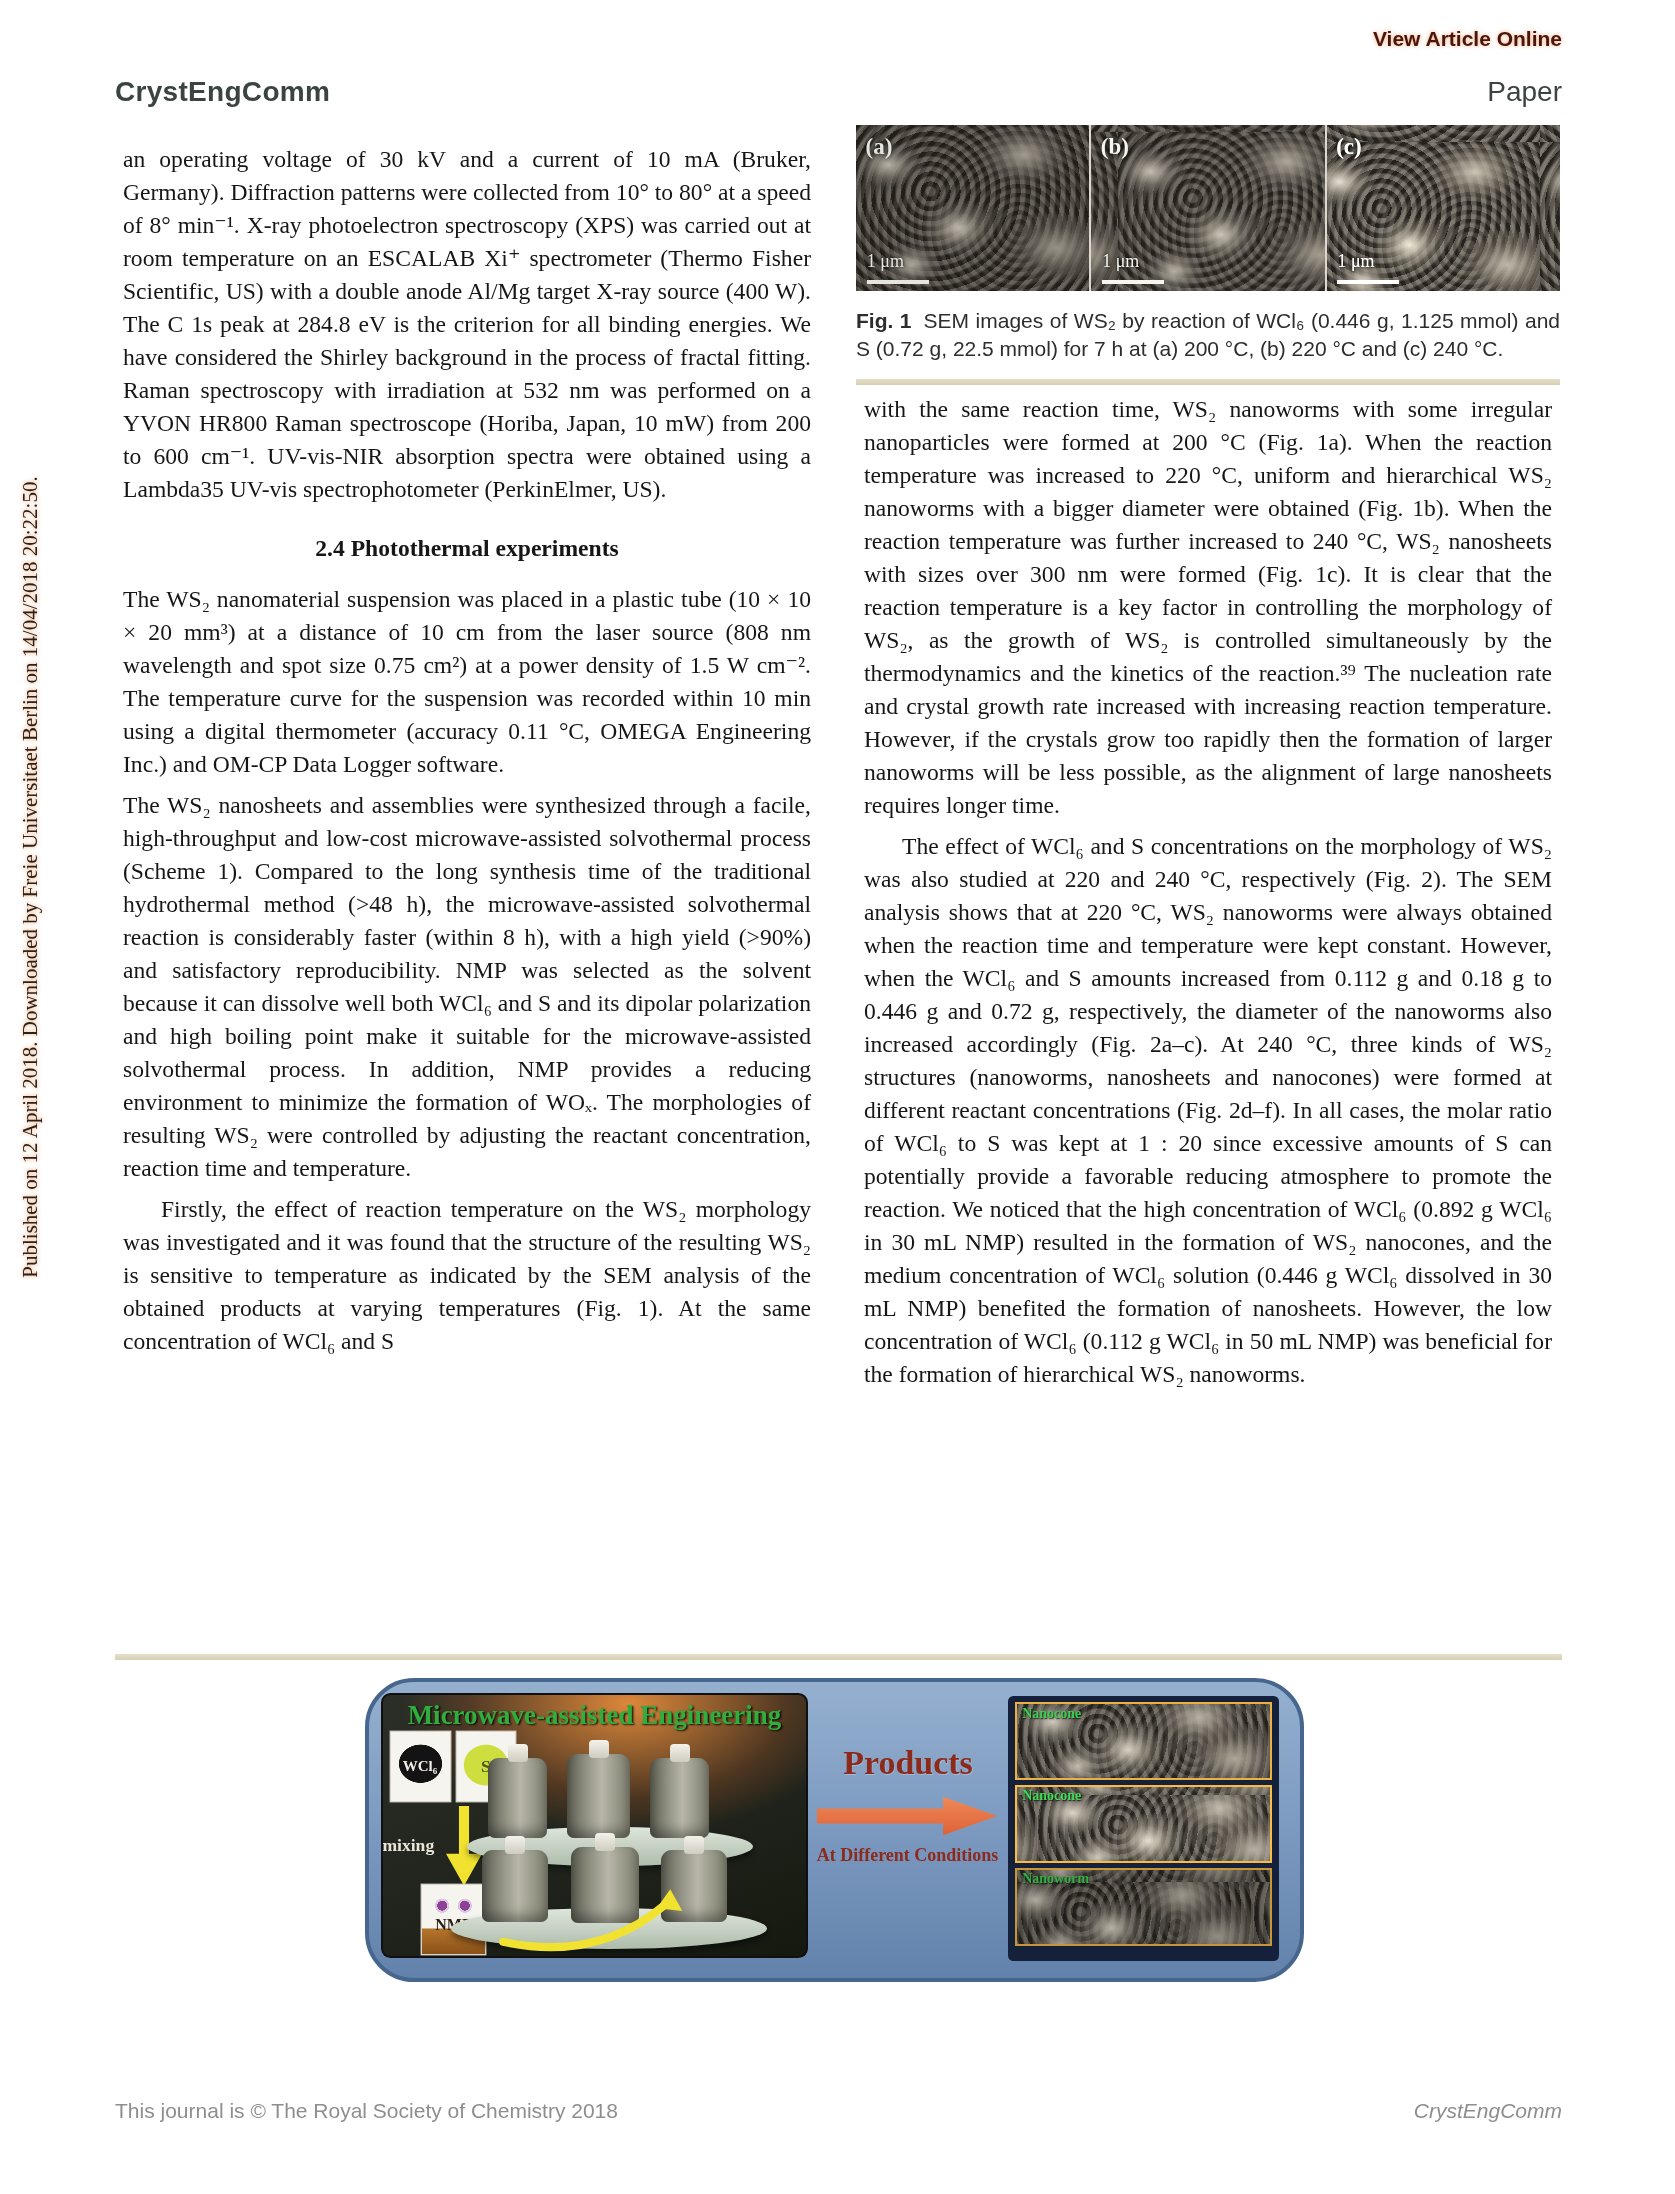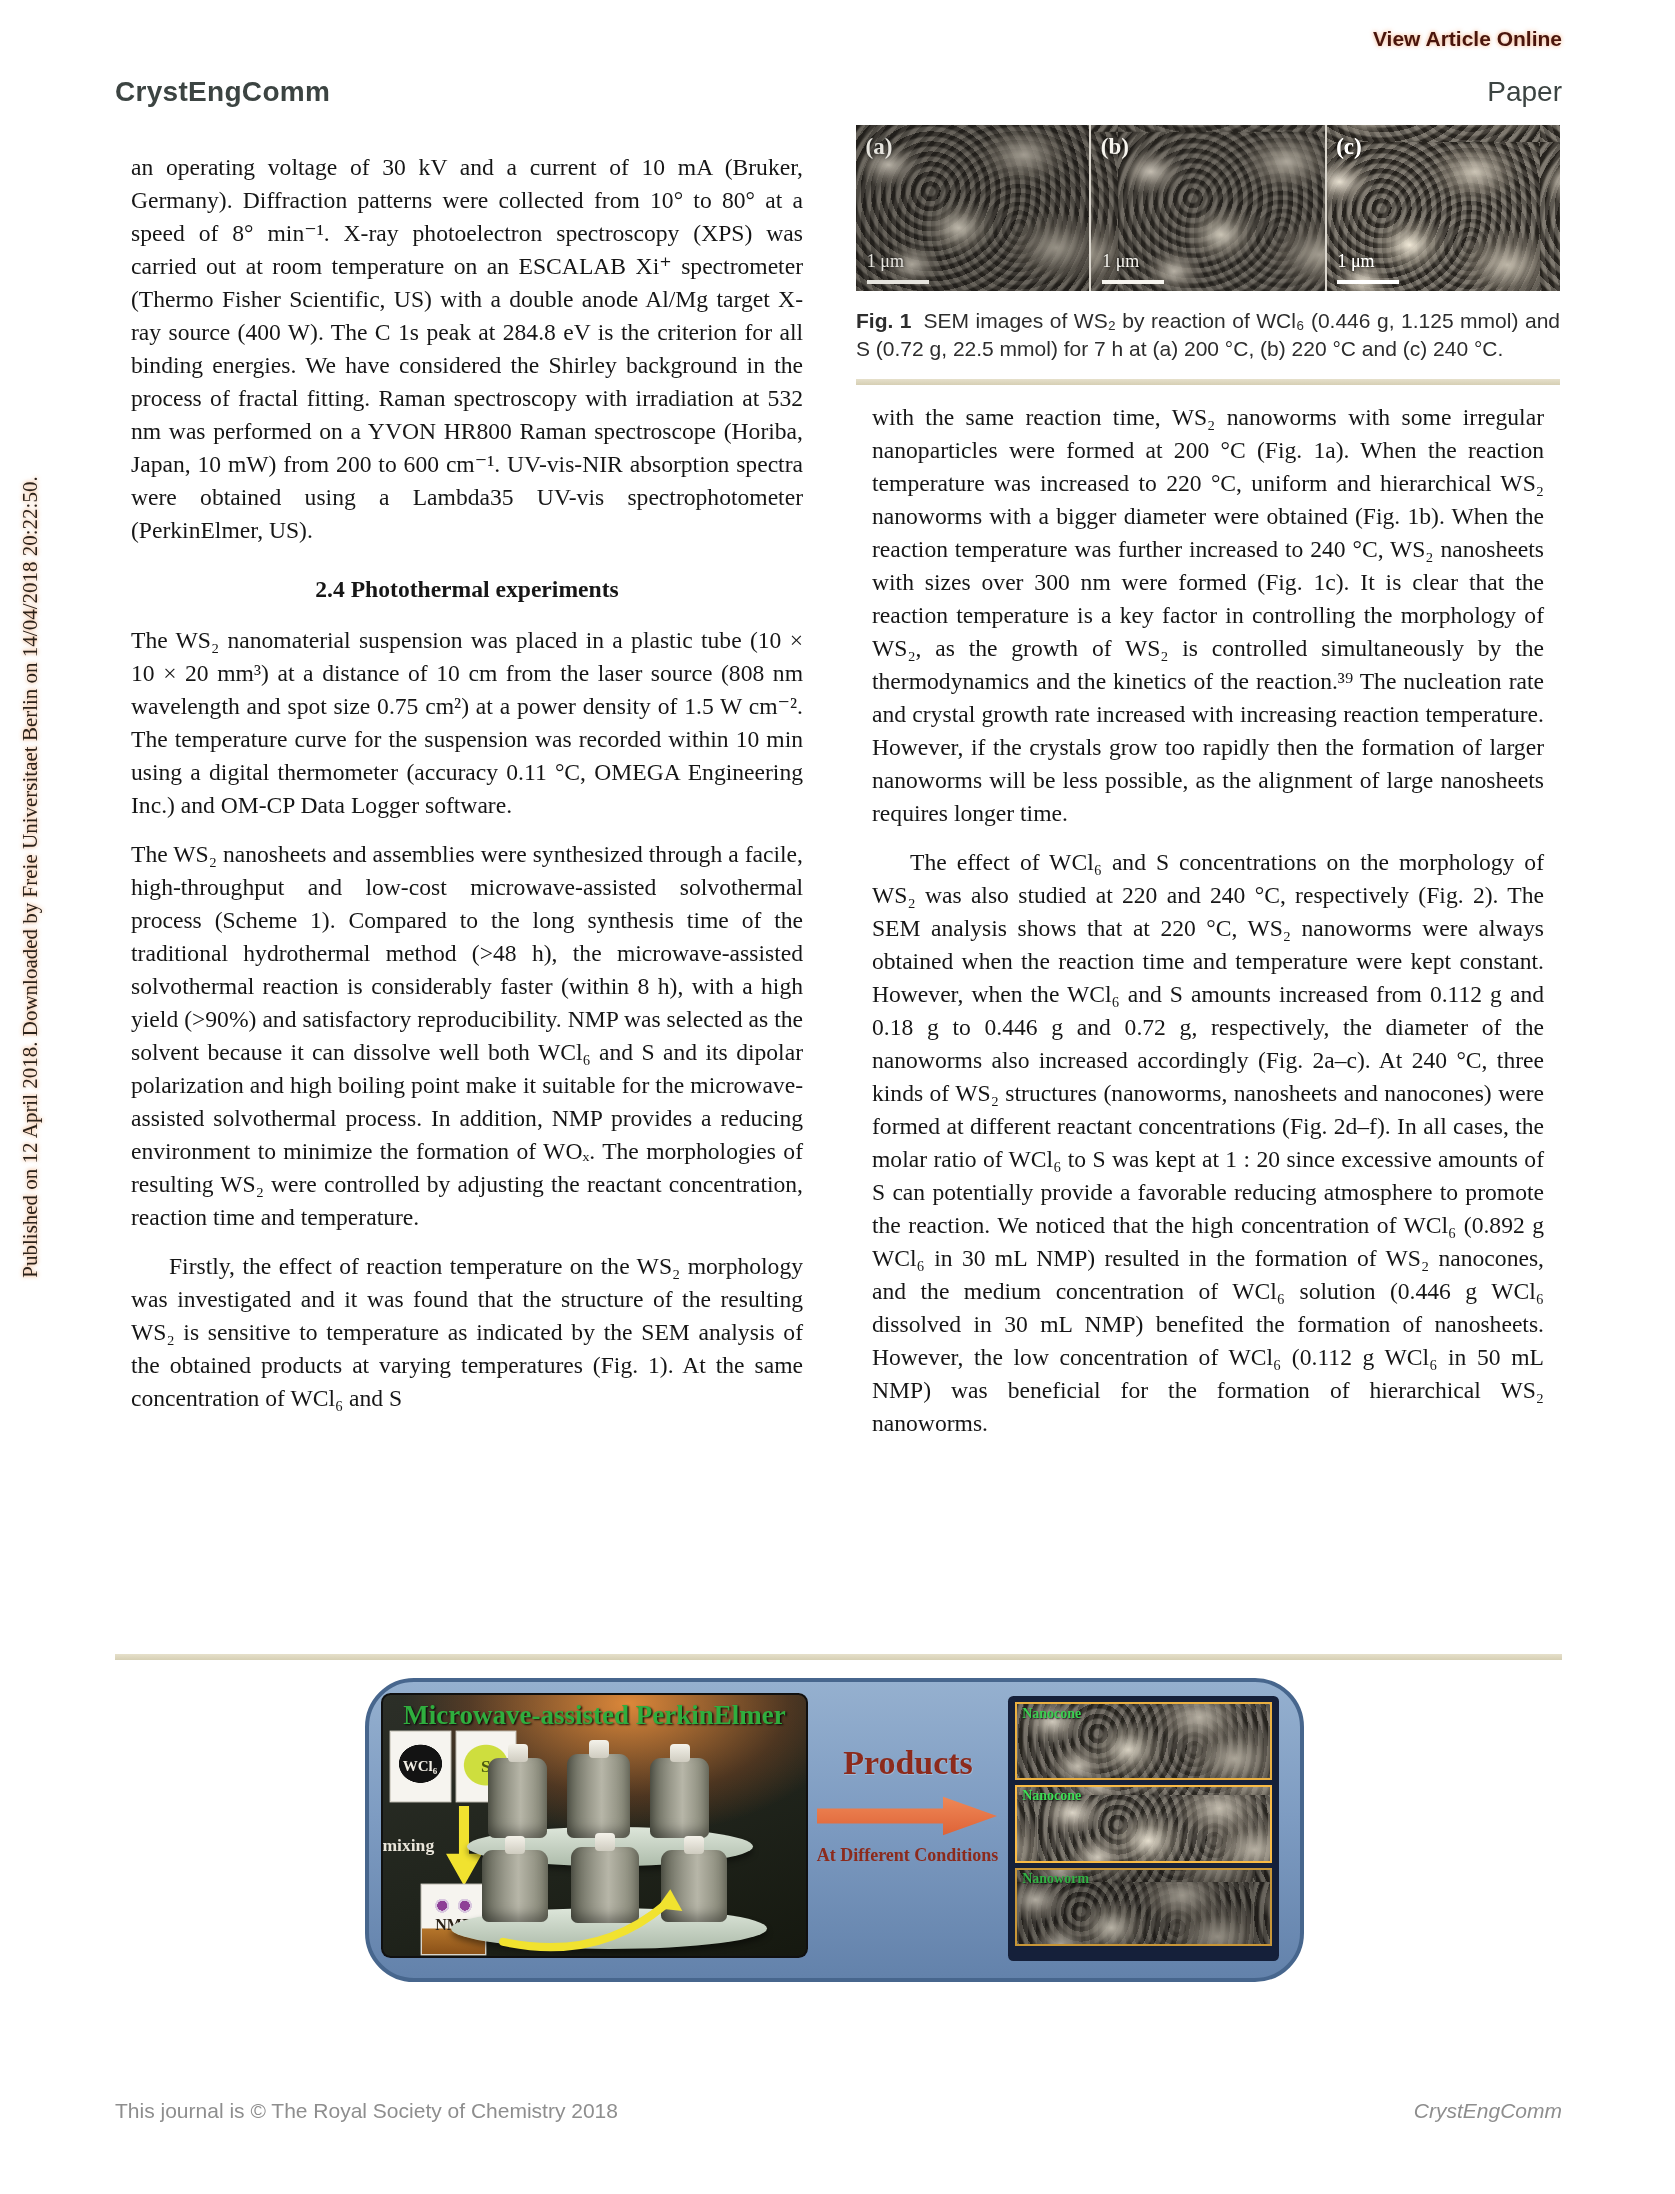--- a/index.html
+++ b/index.html
@@ -18,21 +18,21 @@
 
   
   .sidebar-stamp{position:absolute;left:-440px;top:863px;width:944px;height:28px;
        transform:rotate(-90deg);transform-origin:center center;text-align:center;white-space:nowrap;
        font-size:21px;color:#2b2119;text-shadow:0 0 4px rgba(233,130,58,.8);}
 
   
   .col{position:absolute;width:704px;font-size:23.6px;line-height:33px;text-align:justify;color:#161616;}
   .col-left{left:115px;top:135px;}
   .col-right{left:856px;top:125px;}
-  .col p{margin:16px;}
+  .col p{margin:8px;}
   .indent{text-indent:38px;}
   .subheading{font-weight:bold;font-size:23.6px;margin:26px 0 17.6px 0;text-align:center;}
   .results-heading{font-family:"Liberation Sans","DejaVu Sans",sans-serif;font-weight:500;
        font-size:38px;color:#262b29;margin:35px 0 23px 0;text-align:left;letter-spacing:0.2px;}
 
   
   .fig1{display:flex;gap:2px;width:704px;height:166px;background:#dcd8cf;}
   .fig1 .panel{position:relative;flex:1;overflow:hidden;}
   .sem{background-color:#211e1a;
     background-image:
@@ -158,21 +158,21 @@
     </div>
     <div class="tan-rule"></div>
     <p class="body-after-fig">with the same reaction time, WS₂ nanoworms with some irregular nanoparticles were formed at 200 °C (Fig. 1a). When the reaction temperature was increased to 220 °C, uniform and hierarchical WS₂ nanoworms with a bigger diameter were obtained (Fig. 1b). When the reaction temperature was further increased to 240 °C, WS₂ nanosheets with sizes over 300 nm were formed (Fig. 1c). It is clear that the reaction temperature is a key factor in controlling the morphology of WS₂, as the growth of WS₂ is controlled simultaneously by the thermodynamics and the kinetics of the reaction.³⁹ The nucleation rate and crystal growth rate increased with increasing reaction temperature. However, if the crystals grow too rapidly then the formation of larger nanoworms will be less possible, as the alignment of large nanosheets requires longer time.</p>
     <p class="indent">The effect of WCl₆ and S concentrations on the morphology of WS₂ was also studied at 220 and 240 °C, respectively (Fig. 2). The SEM analysis shows that at 220 °C, WS₂ nanoworms were always obtained when the reaction time and temperature were kept constant. However, when the WCl₆ and S amounts increased from 0.112 g and 0.18 g to 0.446 g and 0.72 g, respectively, the diameter of the nanoworms also increased accordingly (Fig. 2a–c). At 240 °C, three kinds of WS₂ structures (nanoworms, nanosheets and nanocones) were formed at different reactant concentrations (Fig. 2d–f). In all cases, the molar ratio of WCl₆ to S was kept at 1 : 20 since excessive amounts of S can potentially provide a favorable reducing atmosphere to promote the reaction. We noticed that the high concentration of WCl₆ (0.892 g WCl₆ in 30 mL NMP) resulted in the formation of WS₂ nanocones, and the medium concentration of WCl₆ solution (0.446 g WCl₆ dissolved in 30 mL NMP) benefited the formation of nanosheets. However, the low concentration of WCl₆ (0.112 g WCl₆ in 50 mL NMP) was beneficial for the formation of hierarchical WS₂ nanoworms.</p>
   </div>
 
   <div class="bottom-rule"></div>
 
   <div class="scheme">
     <div class="mw-photo">
-      <div class="mw-title">Microwave-assisted PerkinElmer</div>
+      <div class="mw-title">Microwave-assisted Engineering</div>
 
       <div class="thumb thumb-wcl6">
         <span>WCl₆</span>
       </div>
       <div class="thumb thumb-s">
         <span>S</span>
       </div>
 
       <div class="down-arrow"></div>
       <div class="mix-label">mixing</div>

